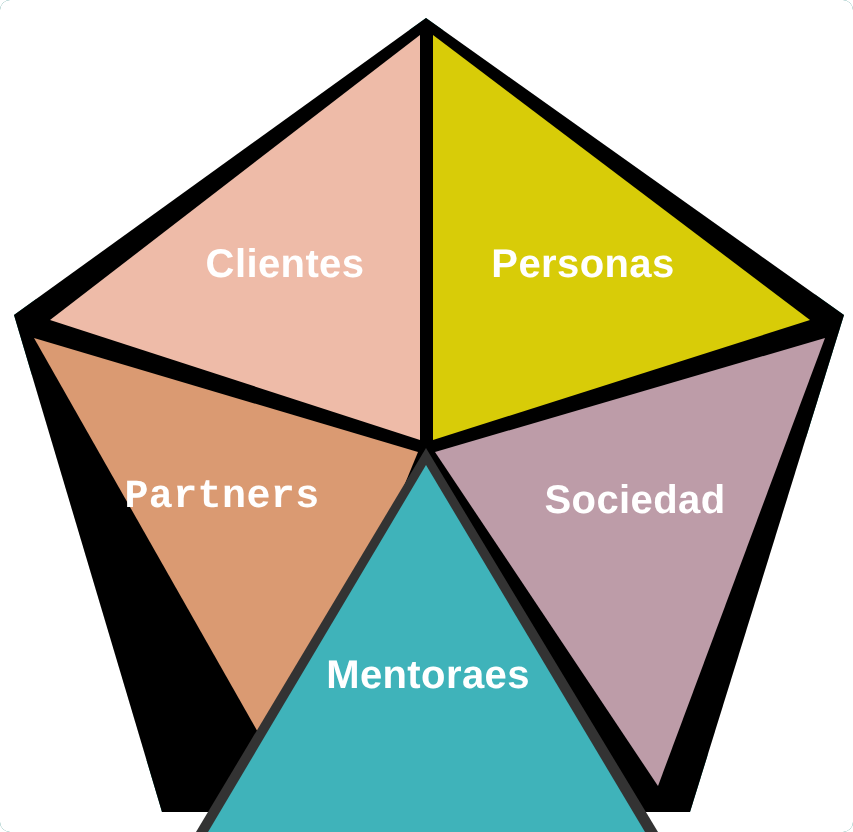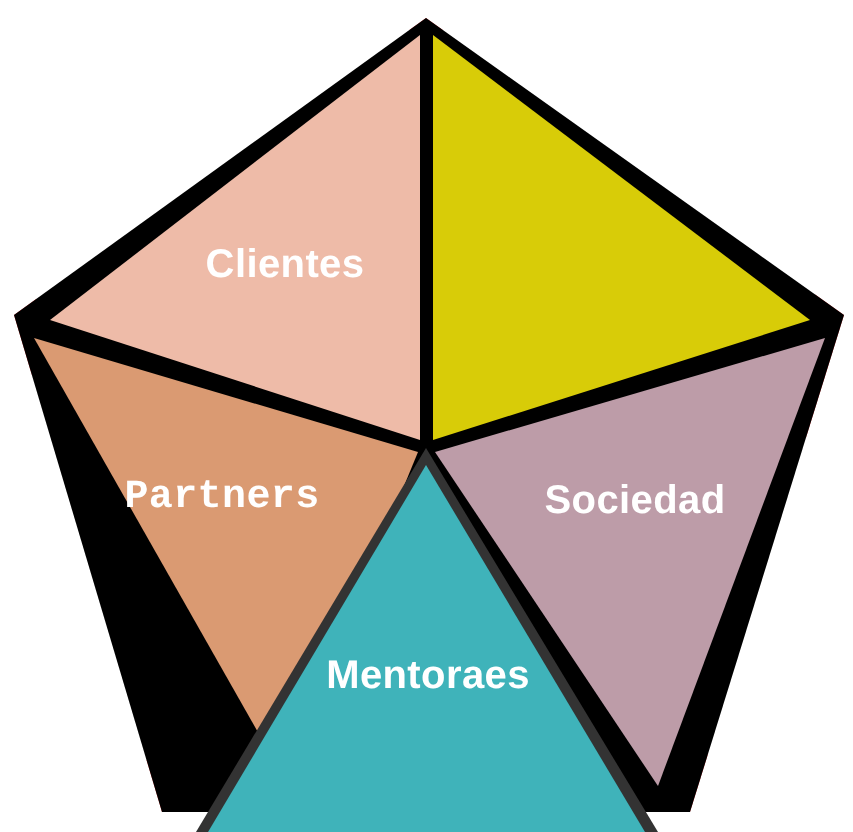--- a/index.html
+++ b/index.html
@@ -37,21 +37,21 @@
     letter-spacing: 0.4px;
     white-space: nowrap;
     transform: translate(-50%, -50%);
     pointer-events: none;
     text-rendering: geometricPrecision;
   }
 </style>
 </head>
 <body>
 
-<div id="stage" style="background: #ef4444;">
+<div id="stage" style="background: #0f766e; border-radius: 10px;">
 
   <svg id="pentagon-svg" viewBox="0 0 853 832" preserveAspectRatio="none" aria-hidden="true">
 
     <g>
       <polygon points="52,30 826,30 826,125 806,440 800,640 703,760 110,760 28,438" fill="#eeeeee"></polygon>
     </g>
 
     <g>
       <polygon points="0,0 853,0 853,832 0,832" fill="none"></polygon>
       <path d="M0,0 L853,0 L853,832 L0,832 Z
@@ -66,17 +66,18 @@
       <polygon points="420,35 420,440 50,320" fill="#eebba8"></polygon>
       <polygon points="433,35 810,320 433,440" fill="#d8cc08"></polygon>
       <polygon points="34,338 418,452 284,778" fill="#da9a72"></polygon>
       <polygon points="825,338 658,786 435,452" fill="#bd9ca8"></polygon>
       <polygon points="426,448 658,832 196,832" fill="#333333"></polygon>
       <polygon points="426,465 645,832 208,832" fill="#3fb3ba"></polygon>
     </g>
   </svg>
 
   <div class="seg-label" style="left: 285px; top: 264px; color: rgb(255, 255, 255);">Clientes</div>
+  <div class="seg-label" style="left: 583px; top: 264px; color: rgb(255, 255, 255);">Personas</div>
   <div class="seg-label" style="left: 222px; top: 497px; color: rgb(255, 255, 255); font-family: Liberation Mono, monospace;">Partners</div>
   <div class="seg-label" style="left: 635px; top: 500px; color: rgb(255, 255, 255);">Sociedad</div>
   <div class="seg-label" style="left: 428px; top: 675px; color: rgb(255, 255, 255);">Mentoraes</div>
 
 </div>
 
 </body></html>

